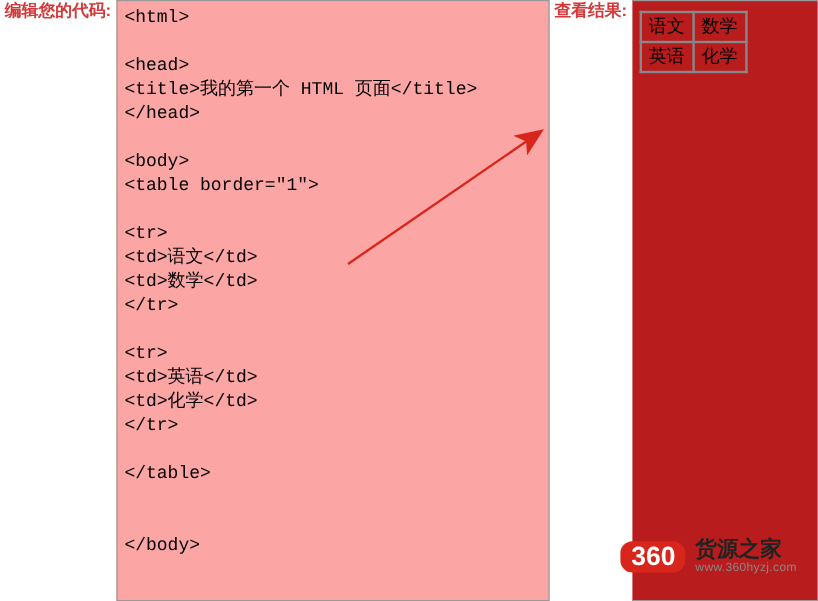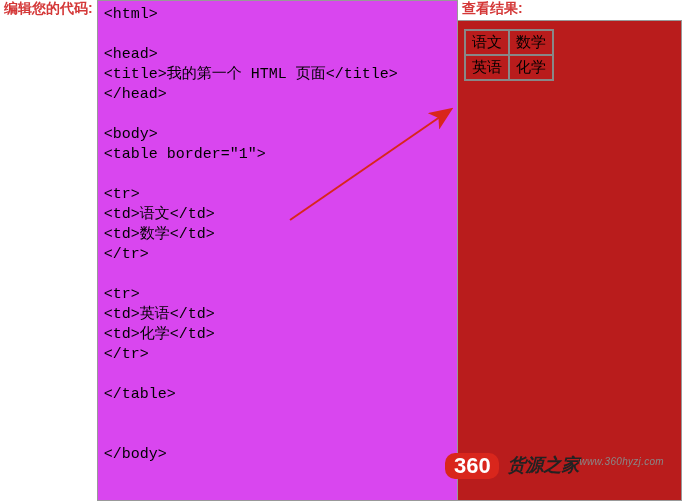--- a/index.html
+++ b/index.html
@@ -19,21 +19,21 @@
     height: 100%;
   }
   .left-panel {
     width: 458px;
     display: flex;
     flex-direction: row;
   }
   .right-panel {
     flex: 1;
     display: flex;
-    flex-direction: column;
+    flex-direction: row;
   }
   .panel-title {
     color: #d43838;
     font-size: 14px;
     font-weight: bold;
     padding: 0 4px 2px 4px;
     height: 20px;
   }
   .code-area {
     border: 1px solid #999;
@@ -41,21 +41,21 @@
     flex: 1;
     padding: 4px 6px;
     font-family: "Courier New", monospace;
     font-size: 15px;
     line-height: 20px;
     white-space: pre;
     overflow: auto;
     resize: none;
     outline: none;
     color: #000;
-    background: #d946ef;
+    background: #fca5a5;
     position: relative;
   }
   .result-area {
     border: 1px solid #999;
     border-left: none;
     flex: 1;
     padding: 8px 6px;
     position: relative;
     background: #b91c1c;
   }
@@ -92,22 +92,22 @@
     font-size: 22px;
     width: 54px;
     height: 26px;
     display: flex;
     align-items: center;
     justify-content: center;
     margin-right: 8px;
   }
   .logo-text {
     display: flex;
+    flex-direction: column;
     line-height: 1.1;
-    font-style: italic;
   }
   .logo-cn {
     font-size: 18px;
     font-weight: bold;
     color: #222;
   }
   .logo-url {
     font-size: 10px;
     color: #888;
     letter-spacing: 0.3px;

